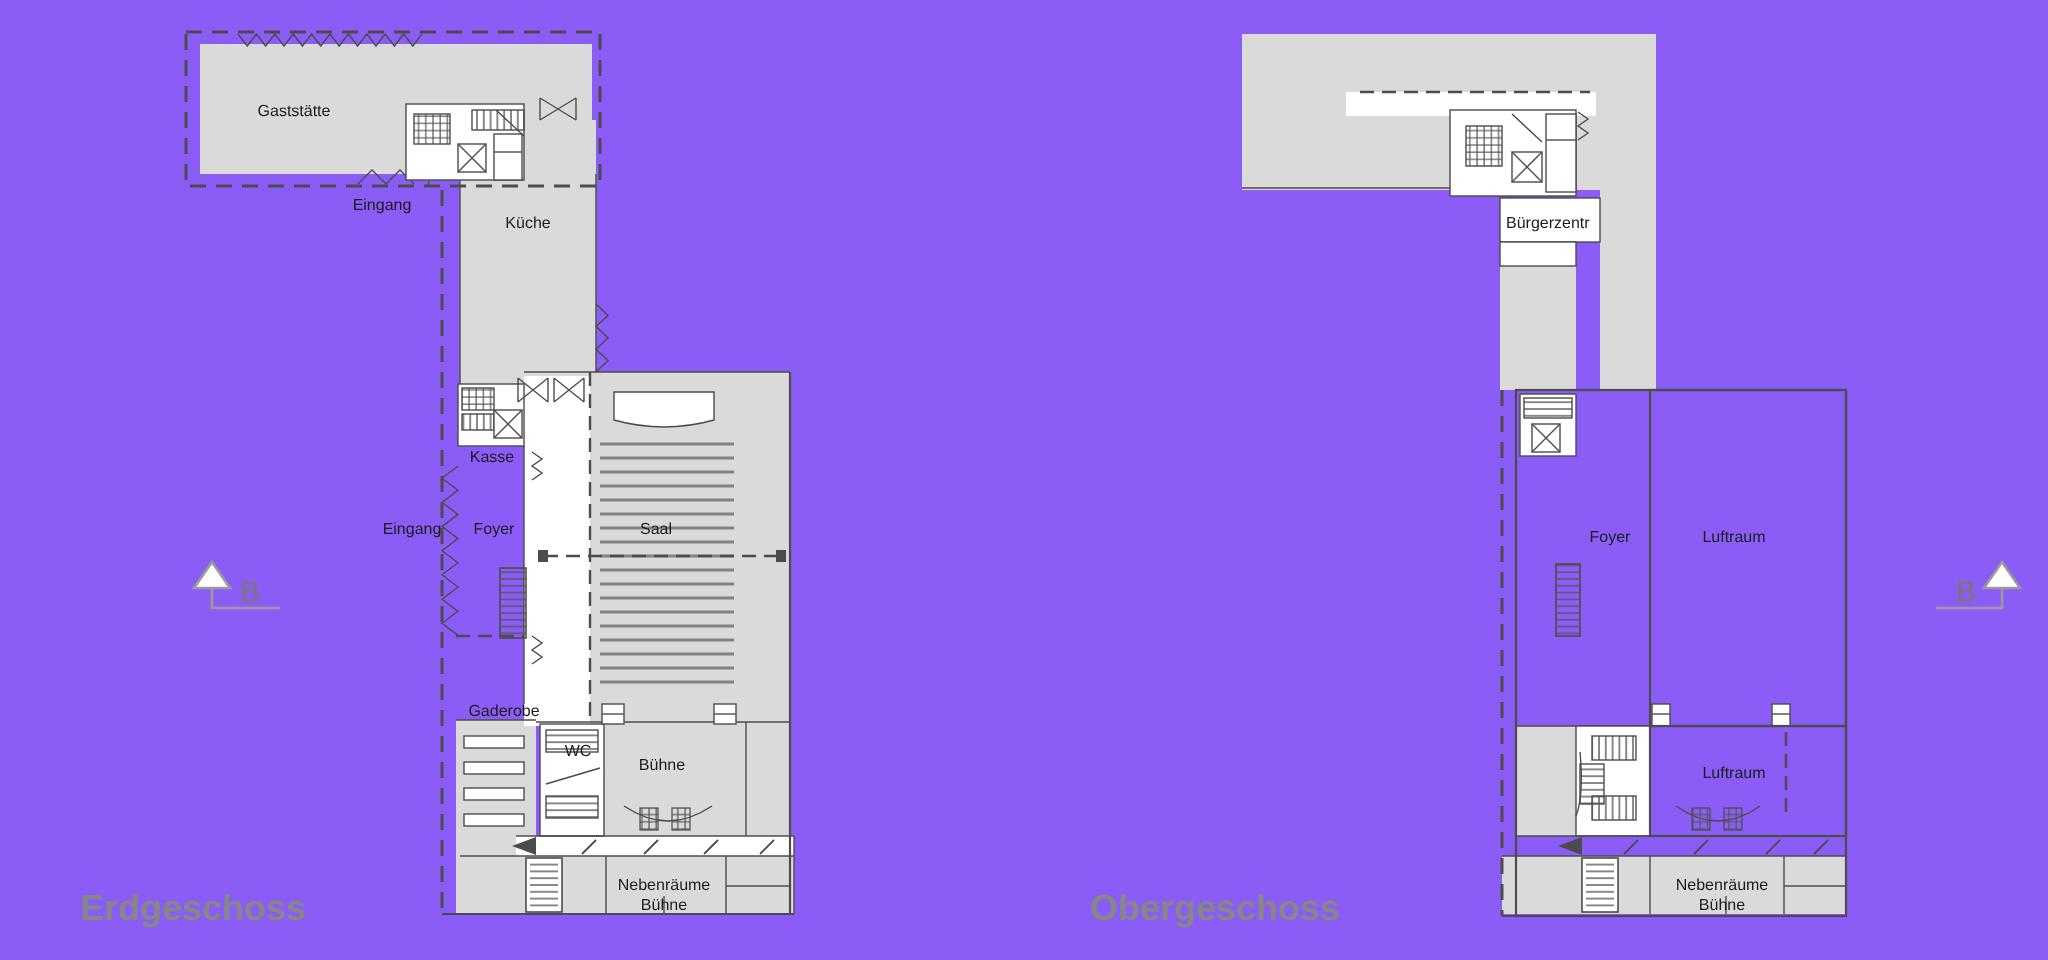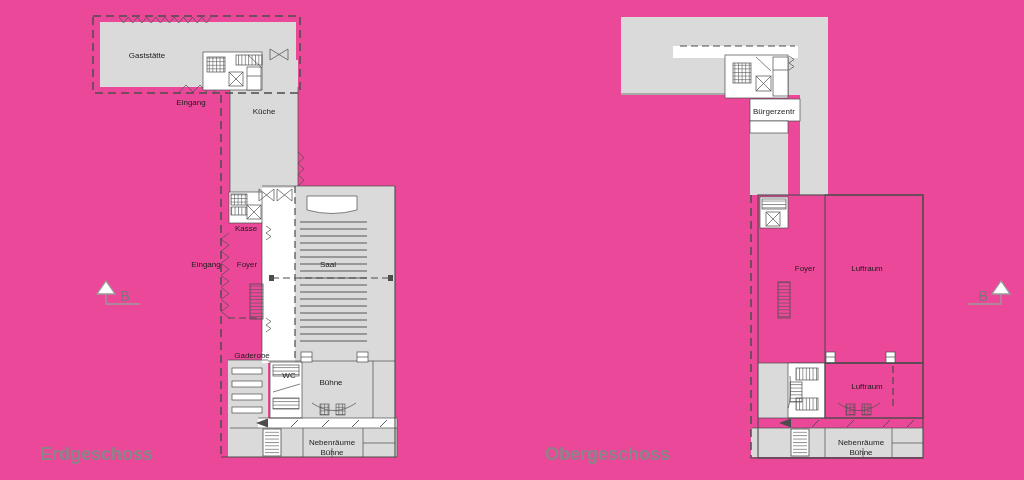--- a/index.html
+++ b/index.html
@@ -1,16 +1,16 @@
 <!DOCTYPE html>
 <html style="--room-fill: #dadada; --line: #4c4c4c; --label: #1c1c1c; --title: #878787;"><head>
 <meta charset="utf-8">
 <style>
   html,body{margin:0;padding:0;background:#ffffff;}
-  #stage{position:relative;width:1024px;height:480px;background:#ec4899;overflow:hidden;
+  #stage{position:relative;width:1024px;height:480px;background:#8b5cf6;overflow:hidden;
          font-family:"Liberation Sans",sans-serif;}
   svg{position:absolute;left:0;top:0;}
   .room{fill:var(--room-fill,#dadada);stroke:none;}
   .white{fill:#ffffff;}
   .wall{stroke:var(--line,#4c4c4c);stroke-width:1.1;fill:none;}
   .wall-thin{stroke:var(--line,#4c4c4c);stroke-width:0.7;fill:none;}
   .wfill-thin{fill:#ffffff;stroke:var(--line,#4c4c4c);stroke-width:0.7;}
   .dashedwall{stroke:var(--line,#4c4c4c);stroke-width:1.2;fill:none;stroke-dasharray:7,4;}
   .boundary{stroke:var(--line,#4c4c4c);stroke-width:1.5;fill:none;stroke-dasharray:8,5;}
   .seat{stroke:#828282;stroke-width:1.6;}

